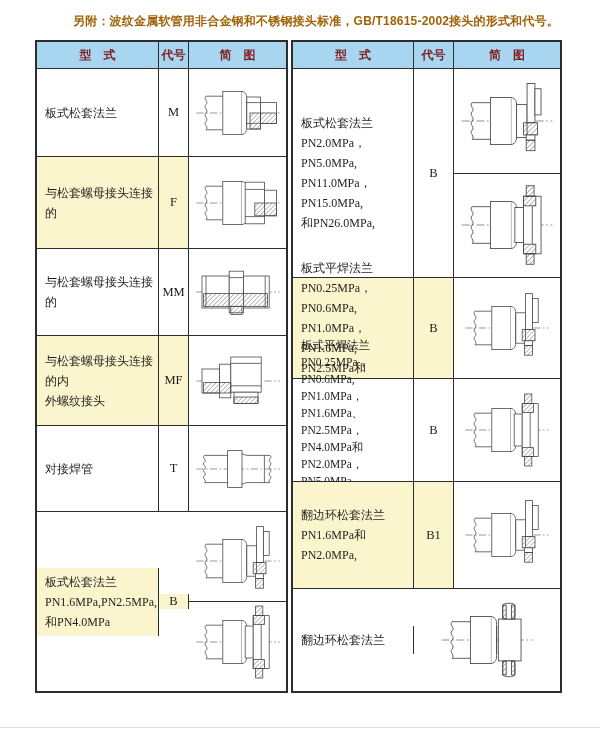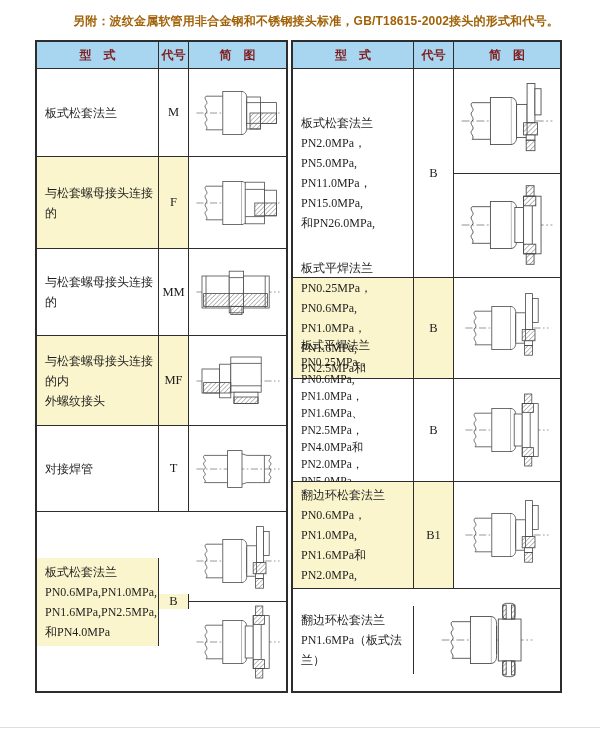--- a/index.html
+++ b/index.html
@@ -230,21 +230,20 @@
               <use href="#fit-t"></use>
             </svg>
           </div>
       </div>
     </div>
 
     <div class="row">
       <div class="cell c-type hl">
         <div class="lines">
           <div>板式松套法兰</div>
-          <div>PN0.6MPa,PN1.0MPa,</div>
           <div>PN1.6MPa,PN2.5MPa,</div>
           <div>和PN4.0MPa</div>
         </div>
       </div>
       <div class="cell c-code hl">B</div>
       <div class="cell c-diag">
         <div class="dsub">
             <svg class="fit" viewBox="0 0 110 100">
               <use href="#fit-fl-up"></use>
             </svg>
@@ -326,39 +325,37 @@
               <use href="#fit-fl-both"></use>
             </svg>
           </div>
       </div>
     </div>
 
     <div class="row" style="height:107px">
       <div class="cell c-type hl">
         <div class="lines">
           <div>翻边环松套法兰</div>
-          <div>PN0.6MPa，PN1.0MPa,</div>
           <div>PN1.6MPa和PN2.0MPa,</div>
         </div>
       </div>
       <div class="cell c-code hl">B1</div>
       <div class="cell c-diag">
         <div class="dsub">
             <svg class="fit" viewBox="0 0 110 100">
               <use href="#fit-fl-up"></use>
             </svg>
           </div>
       </div>
     </div>
 
     <div class="row">
       <div class="cell c-type">
         <div class="lines">
           <div>翻边环松套法兰</div>
-          <div>PN1.6MPa（板式法兰）</div>
         </div>
       </div>
       <div class="cell c-diag">
         <div class="dsub">
             <svg class="fit tall" viewBox="0 0 110 100">
               <use href="#fit-b2"></use>
             </svg>
           </div>
       </div>
     </div>

